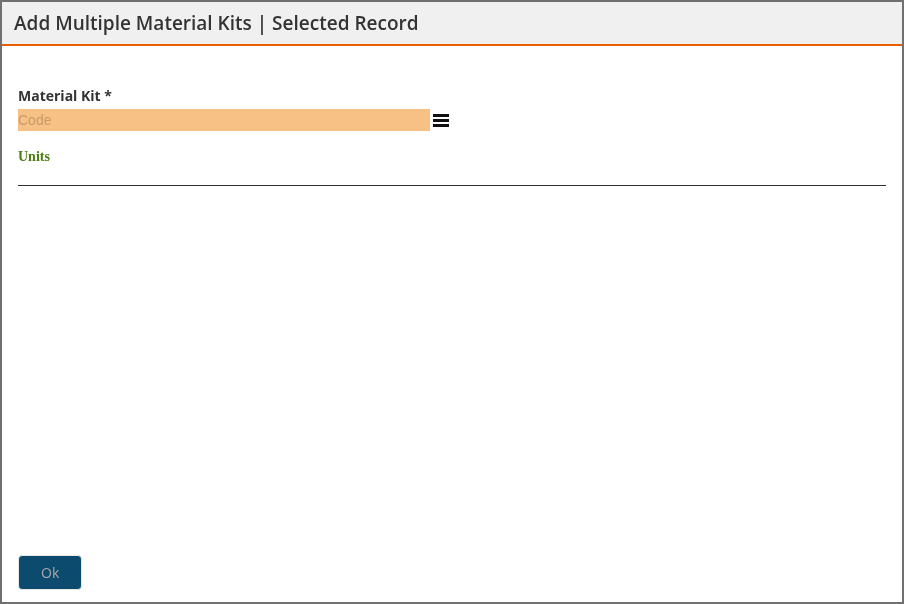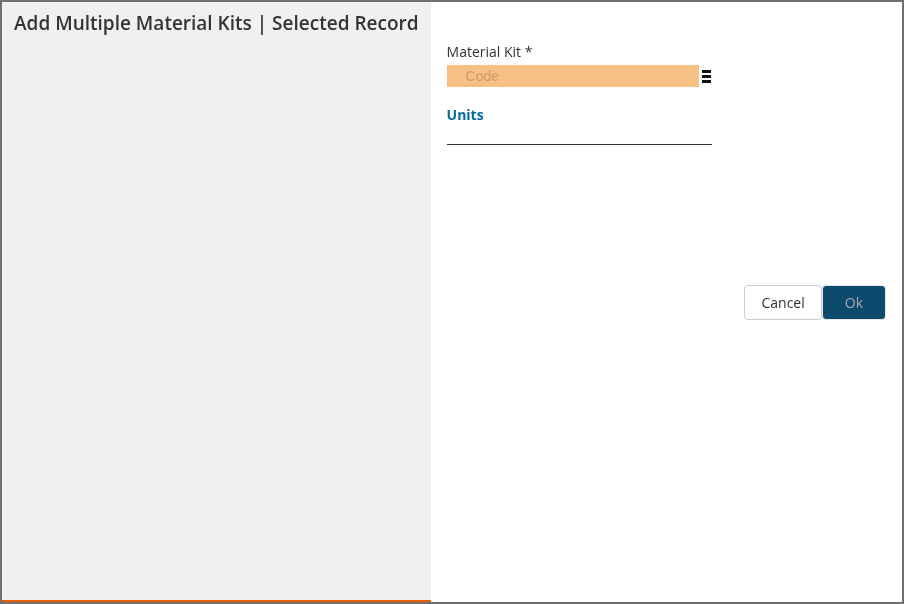--- a/index.html
+++ b/index.html
@@ -13,20 +13,21 @@
       width: 904px;
       height: 604px;
       overflow: hidden;
     }
     .dialog {
       width: 904px;
       height: 604px;
       border: 2px solid #707070;
       background: #fff;
       display: flex;
+      flex-direction: column;
     }
     .dialog-header {
       background: #f0f0f0;
       padding: 8px 12px;
       border-bottom: 2px solid #e85d00;
     }
     .dialog-title {
       font-size: 19px;
       font-weight: 600;
       color: #333;
@@ -35,42 +36,42 @@
       flex: 1;
       padding: 40px 16px 16px 16px;
       overflow: auto;
     }
     .form-group {
       margin-bottom: 18px;
     }
     .form-label {
       display: block;
       font-size: 14px;
-      font-weight: 400;
+      font-weight: 700;
       color: #333;
       margin-bottom: 4px;
     }
     .material-kit-row {
       display: flex;
       align-items: center;
       gap: 2px;
     }
     .combo-field {
       display: flex;
       width: 412px;
       height: 22px;
       background: #f7c186;
       align-items: center;
     }
     .combo-input {
       border: none;
       background: transparent;
       height: 22px;
       font-size: 14px;
-      padding: 0 19px;
+      padding: 0 0;
       outline: none;
       color: #7f1d1d;
     }
     .combo-input::placeholder {
       color: #c99a6a;
     }
     .combo-code {
       width: 200px;
     }
     .combo-type {
@@ -91,23 +92,24 @@
       height: 3px;
       background: #111;
       width: 100%;
     }
     .units-section {
       margin-top: 10px;
     }
     .section-label {
       font-size: 14px;
       font-weight: 700;
-      color: #0369a1;
+      color: #4d7c0f;
       margin-bottom: 20px;
       display: block;
+      font-family: Liberation Serif, serif;
     }
     .section-divider {
       height: 1px;
       background: #333;
       width: 100%;
     }
     .dialog-footer {
       padding: 12px 16px;
       display: flex;
       justify-content: space-between;
@@ -156,16 +158,15 @@
     </div>
 
     <div class="units-section">
       <span class="section-label">Units</span>
       <div class="section-divider"></div>
     </div>
 
   </div>
 
   <div class="dialog-footer">
-    <button class="btn">Cancel</button>
     <button class="btn btn-ok" disabled="">Ok</button>
   </div>
 </div>
 
 </body></html>

